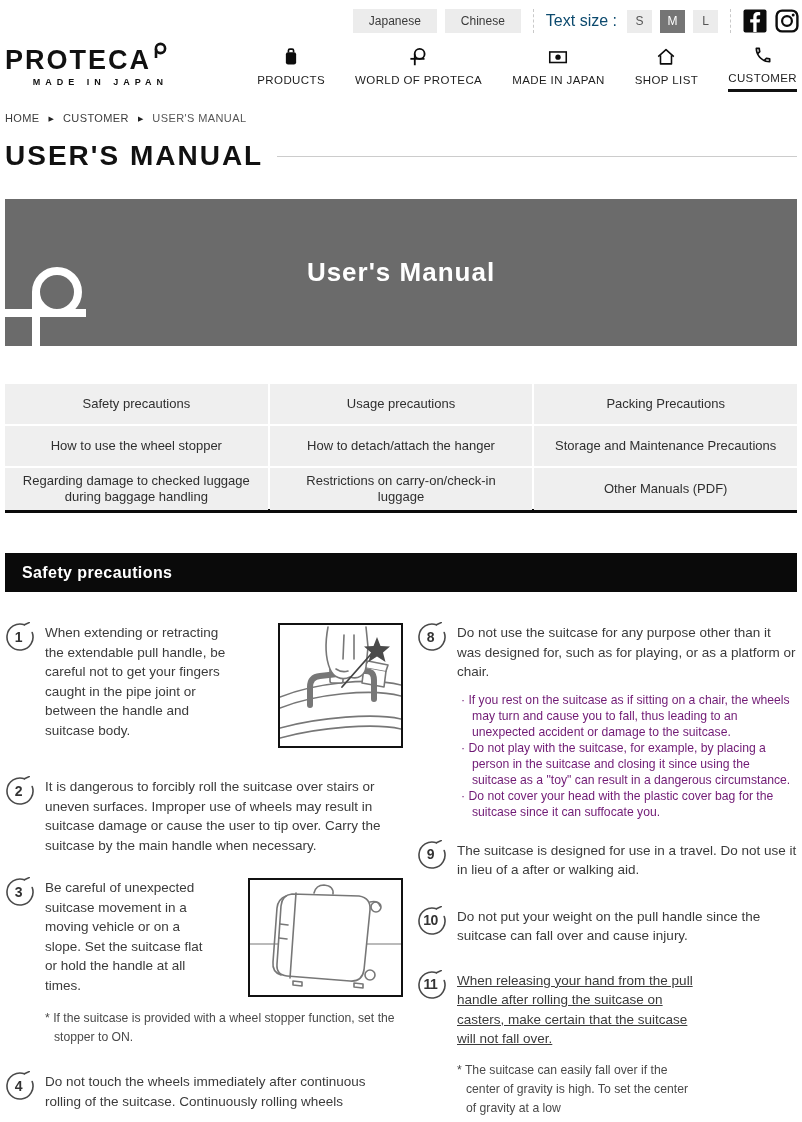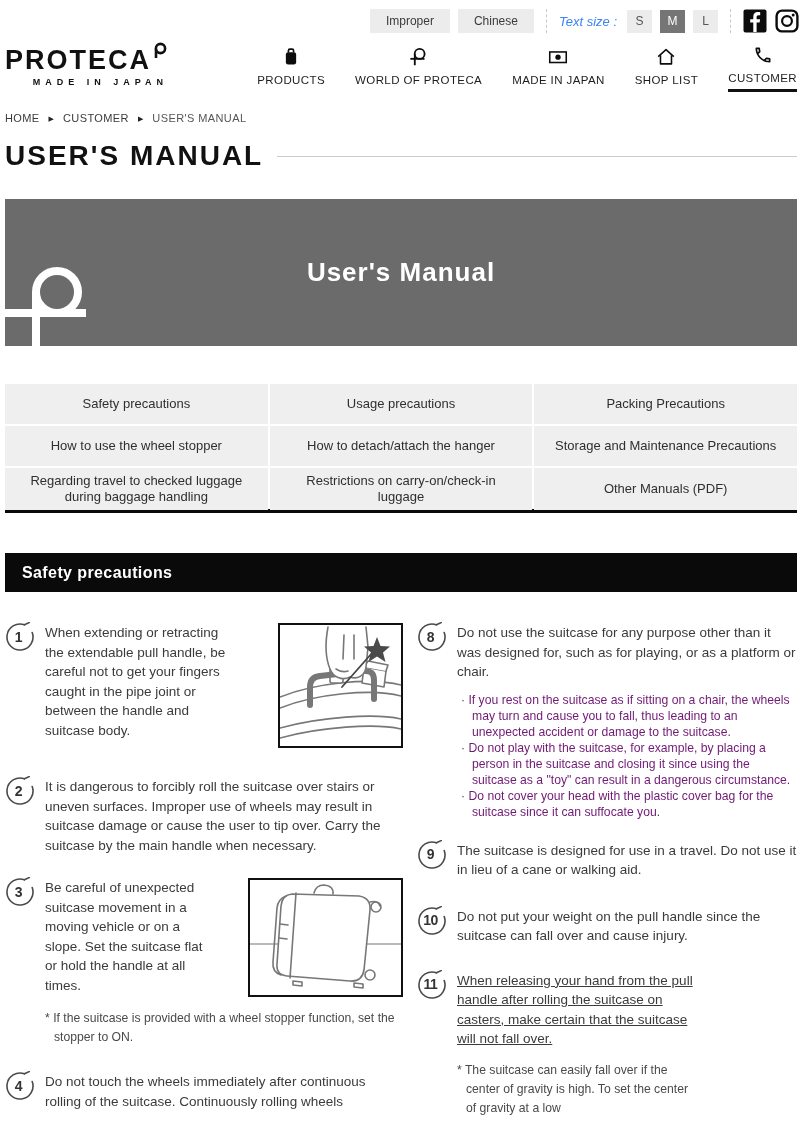--- a/index.html
+++ b/index.html
@@ -11,21 +11,21 @@
   
   .topbar {
     display:flex; align-items:center; justify-content:flex-end;
     gap:8px; padding:8px 3px 0 0; height:34px;
   }
   .lang-btn {
     background:#ececec; border:none; font-family:inherit;
     font-size:12px; color:#3b3b3b; padding:5px 16px; cursor:pointer;
   }
   .vsep { border-left:1px dashed #c9c9c9; height:24px; margin:0 4px; }
-  .ts-label { font-size:13px; color:#3b82f6; margin-right:2px;font-style:italic; }
+  .ts-label { font-size:16px; color:#0c4a6e; margin-right:2px; }
   .size-btn {
     width:25px; height:23px; background:#ececec; border:none; cursor:pointer;
     font-family:inherit; font-size:12px; color:#555;
   }
   .size-btn.selected { background:#757575; color:#fff; }
   .social { width:24px; height:24px; display:inline-block; cursor:pointer; }
   
   .header { display:flex; align-items:flex-start; justify-content:space-between; padding:6px 5px 0 5px; }
   .logo { cursor:pointer; padding-top:6px;text-align:right; }
   .logo-row { display:flex; align-items:flex-start; }
@@ -108,21 +108,21 @@
   .w-item3 { max-width:172px; }
   .w-item11 { max-width:240px;text-decoration:underline; }
   .w-note11 { max-width:236px; }
 </style>
 </head>
 <body>
 
 <div class="page">
 
   <div class="topbar">
-    <button class="lang-btn">Improper</button>
+    <button class="lang-btn">Japanese</button>
     <button class="lang-btn">Chinese</button>
     <div class="vsep"></div>
     <span class="ts-label">Text size :</span>
     <button class="size-btn">S</button>
     <button class="size-btn selected">M</button>
     <button class="size-btn">L</button>
     <div class="vsep"></div>
     <span class="social">
       <svg width="24" height="24" viewBox="0 0 24 24">
           <rect x="0.5" y="0.5" width="23" height="23" rx="2" fill="#0c0c0c"></rect>
@@ -220,21 +220,21 @@
     <div class="banner-title">User's Manual</div>
   </div>
 
   <div class="link-table">
     <div class="link-cell">Safety precautions</div>
     <div class="link-cell">Usage precautions</div>
     <div class="link-cell">Packing Precautions</div>
     <div class="link-cell">How to use the wheel stopper</div>
     <div class="link-cell">How to detach/attach the hanger</div>
     <div class="link-cell">Storage and Maintenance Precautions</div>
-    <div class="link-cell tall">Regarding travel to checked luggage during baggage handling</div>
+    <div class="link-cell tall">Regarding damage to checked luggage during baggage handling</div>
     <div class="link-cell tall">Restrictions on carry-on/check-in luggage</div>
     <div class="link-cell tall">Other Manuals (PDF)</div>
   </div>
   <div class="table-underline"></div>
 
   <div class="section-header">
     <span>Safety precautions</span>
   </div>
 
   <div class="content">
@@ -356,21 +356,21 @@
 
       <div class="item mb-item9">
         <div class="num">
           <svg width="30" height="30" viewBox="0 0 30 30" fill="none" stroke="#4a4a4a" stroke-width="1.6" stroke-linecap="round">
               <path d="M19.45 2.8 A13 13 0 1 0 27.2 10.55"></path>
               <path d="M19.45 2.8 L24.2 0.6"></path>
             </svg>
           <span>9</span>
         </div>
         <div class="item-body">
-          <p class="item-text">The suitcase is designed for use in a travel. Do not use it in lieu of a cane or walking aid.</p>
+          <p class="item-text">The suitcase is designed for use in a travel. Do not use it in lieu of a after or walking aid.</p>
         </div>
       </div>
 
       <div class="item mb-item10">
         <div class="num">
           <svg width="30" height="30" viewBox="0 0 30 30" fill="none" stroke="#4a4a4a" stroke-width="1.6" stroke-linecap="round">
               <path d="M19.45 2.8 A13 13 0 1 0 27.2 10.55"></path>
               <path d="M19.45 2.8 L24.2 0.6"></path>
             </svg>
           <span>10</span>

